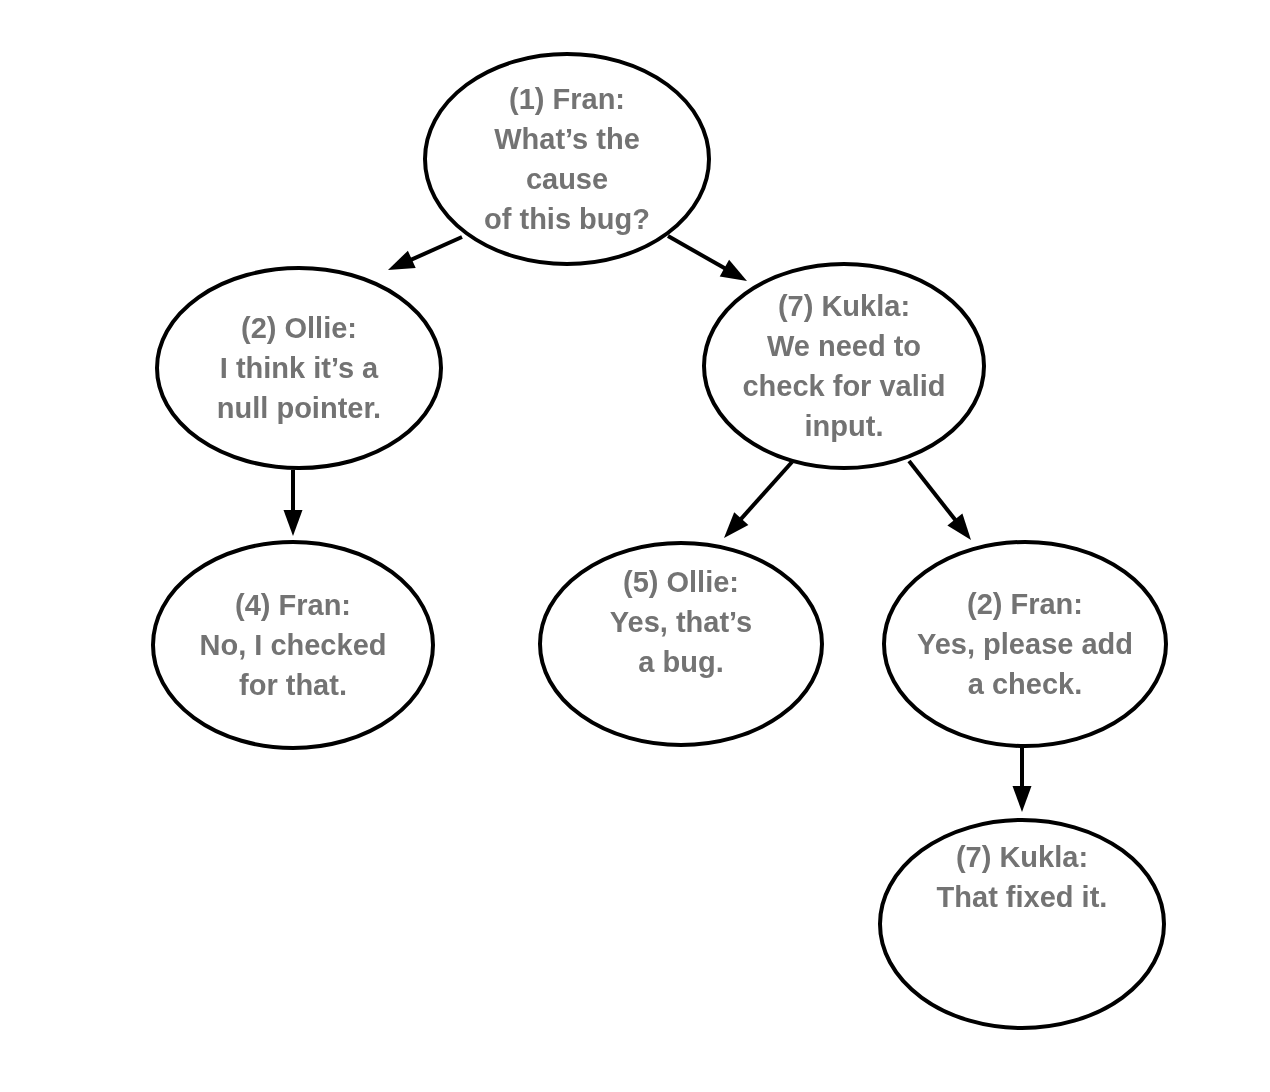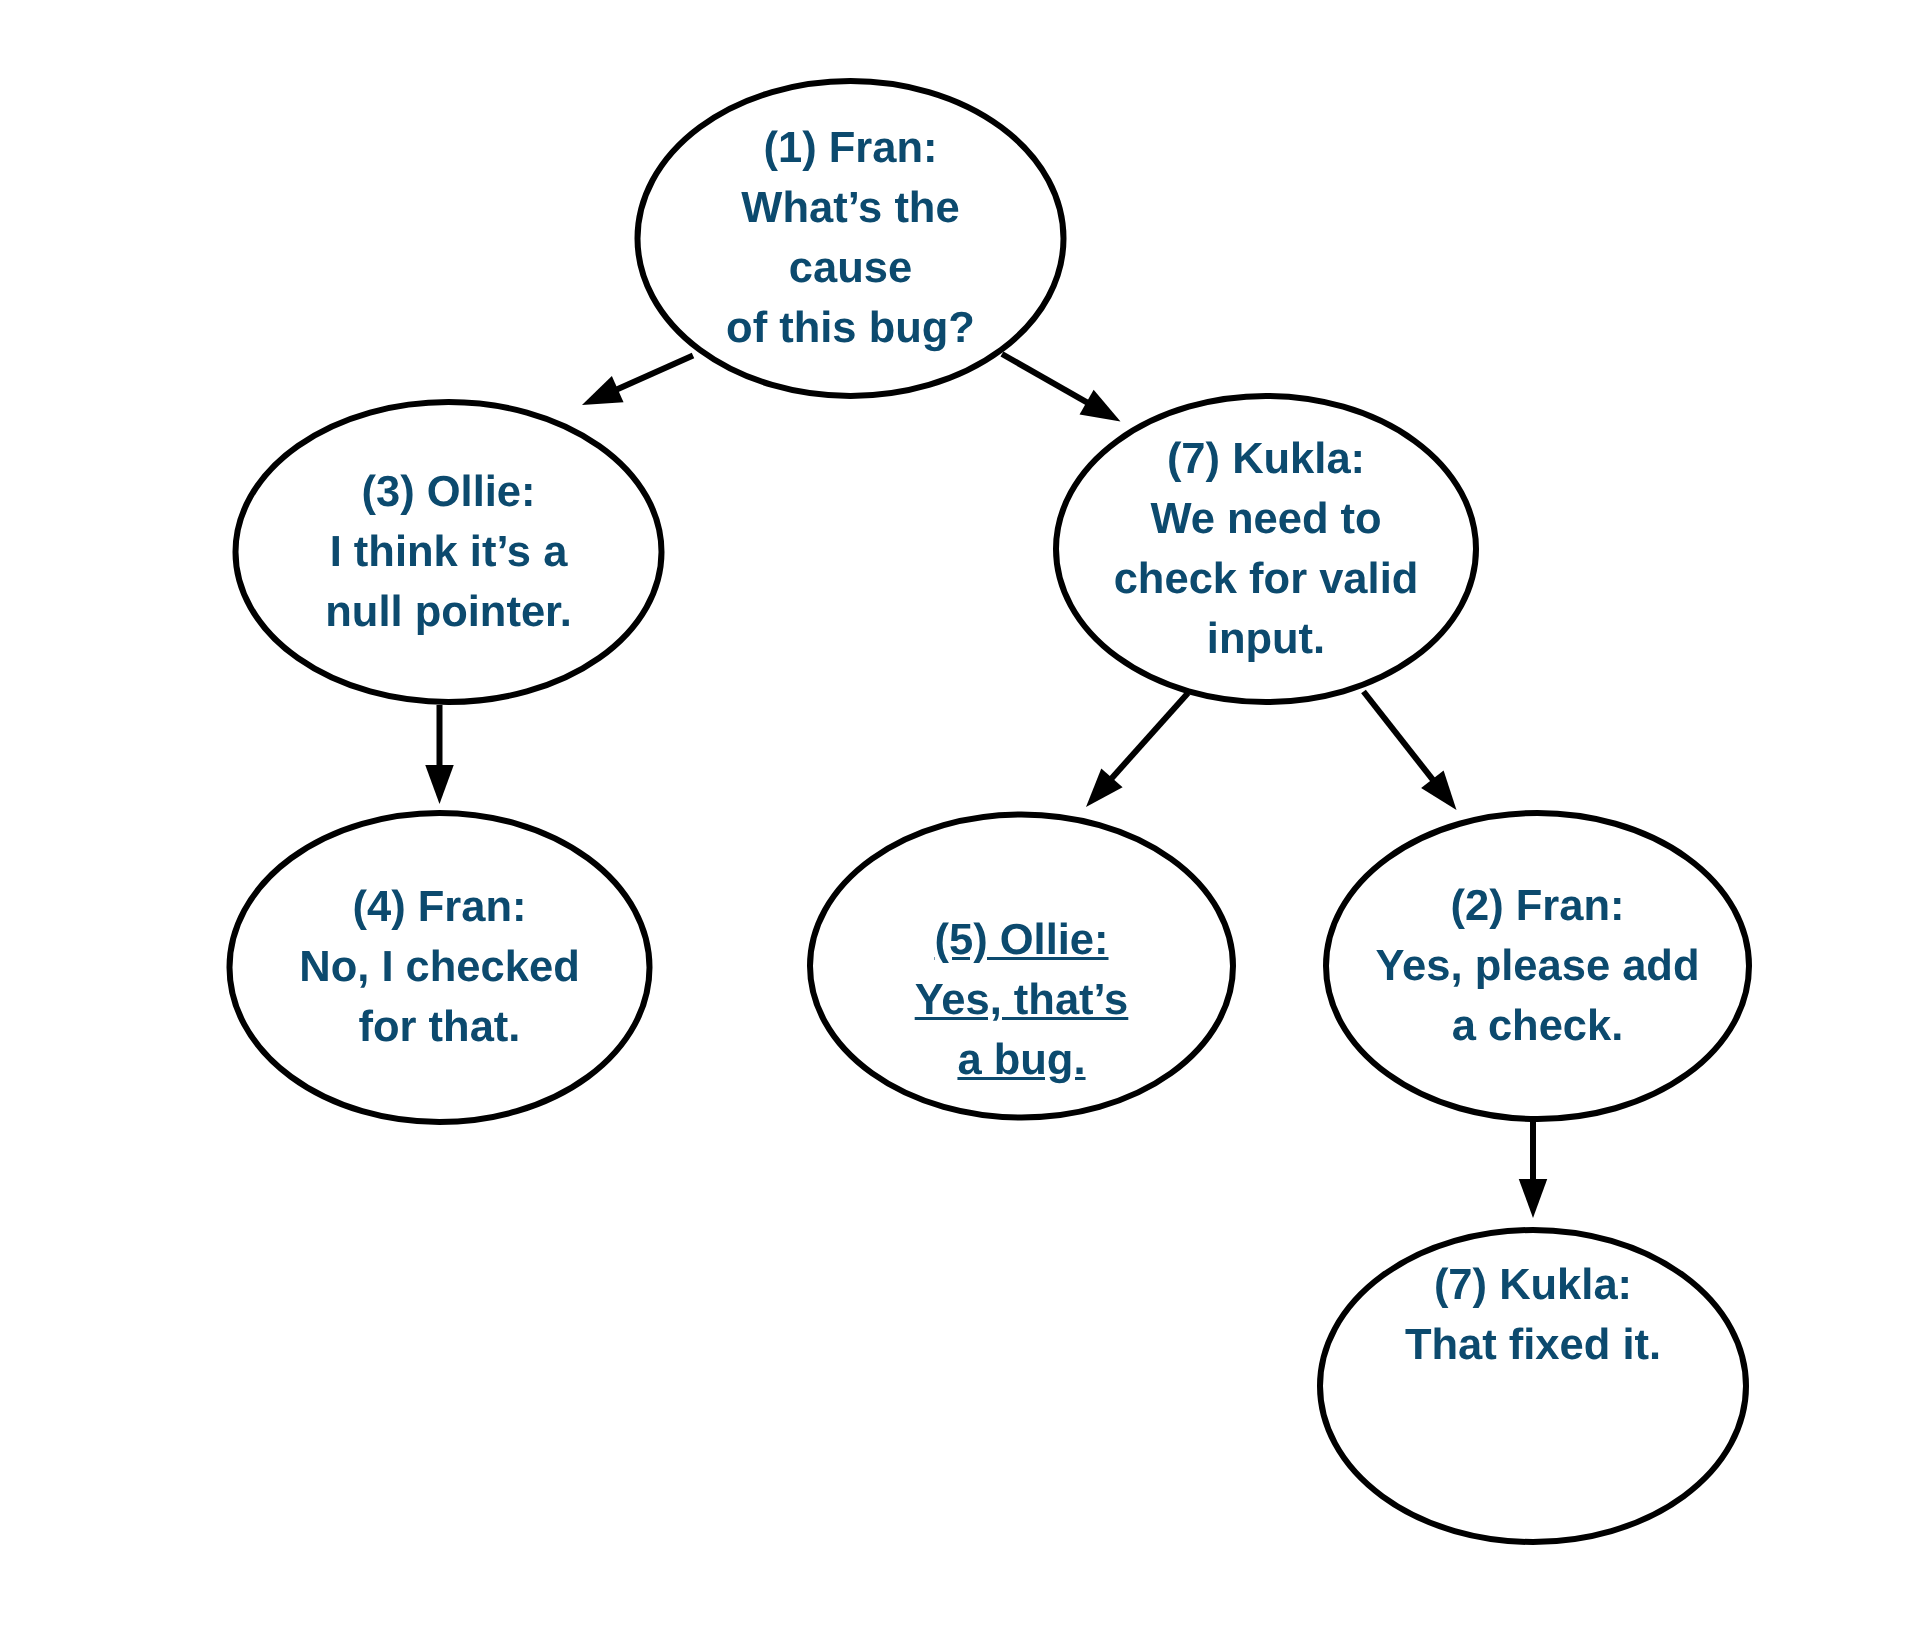--- a/index.html
+++ b/index.html
@@ -23,29 +23,29 @@
   .node-label {
     position: absolute;
     display: flex;
     align-items: center;
     justify-content: center;
     text-align: center;
     white-space: pre-line;
     font-weight: bold;
     font-size: 29px;
     line-height: 40px;
-    color: #0c4a6e;
+    color: #737373;
     pointer-events: none;
   }
   
   .n1 { left: 425px; top:  54px; width: 284px; height: 210px; }
   .n2 { left: 157px; top: 268px; width: 284px; height: 200px; }
   .n3 { left: 153px; top: 542px; width: 280px; height: 206px; }
   .n4 { left: 704px; top: 264px; width: 280px; height: 204px; }
-  .n5 { left: 540px; top: 566px; width: 282px; height: 202px; text-decoration: underline; }
+  .n5 { left: 540px; top: 521px; width: 282px; height: 202px; }
   .n6 { left: 884px; top: 542px; width: 282px; height: 204px; }
   .n7 { left: 880px; top: 773px; width: 284px; height: 208px; }
 </style>
 </head>
 <body>
 
 <div class="stage">
 
   <svg class="diagram-svg" width="1270" height="1092" viewBox="0 0 1270 1092">
 
@@ -80,21 +80,21 @@
     <ellipse cx="844" cy="366" rx="140" ry="102" fill="#fff" stroke="#000" stroke-width="4"></ellipse>
     <ellipse cx="681" cy="644" rx="141" ry="101" fill="#fff" stroke="#000" stroke-width="4"></ellipse>
     <ellipse cx="1025" cy="644" rx="141" ry="102" fill="#fff" stroke="#000" stroke-width="4"></ellipse>
     <ellipse cx="1022" cy="924" rx="142" ry="104" fill="#fff" stroke="#000" stroke-width="4"></ellipse>
   </svg>
 
   <div class="node-label n1">(1) Fran:
 What’s the
 cause
 of this bug?</div>
-  <div class="node-label n2">(3) Ollie:
+  <div class="node-label n2">(2) Ollie:
 I think it’s a
 null pointer.</div>
   <div class="node-label n3">(4) Fran:
 No, I checked
 for that.</div>
   <div class="node-label n4">(7) Kukla:
 We need to
 check for valid
 input.</div>
   <div class="node-label n5">(5) Ollie:

